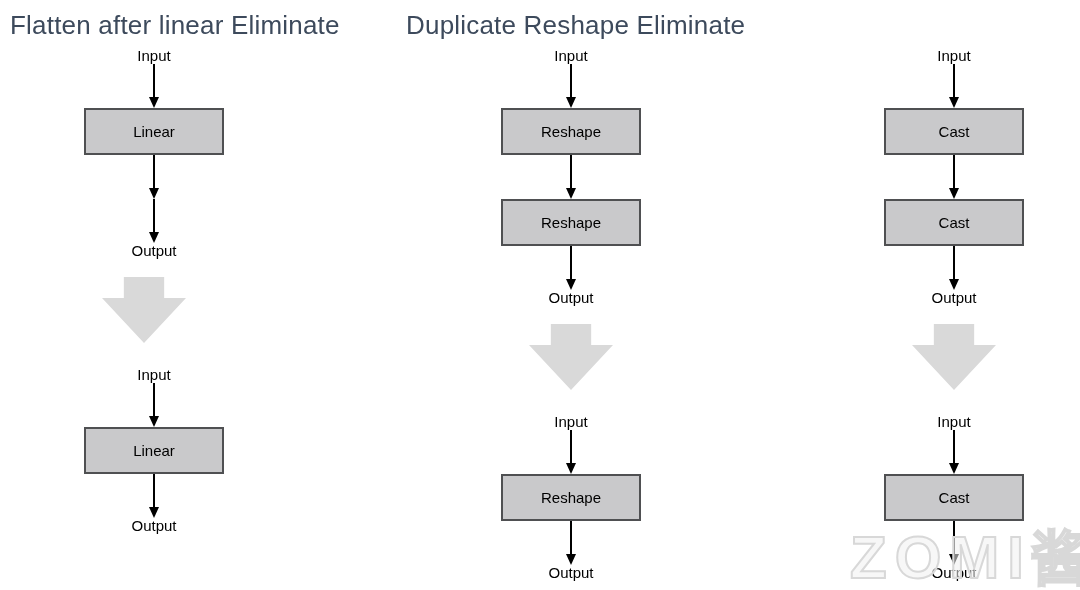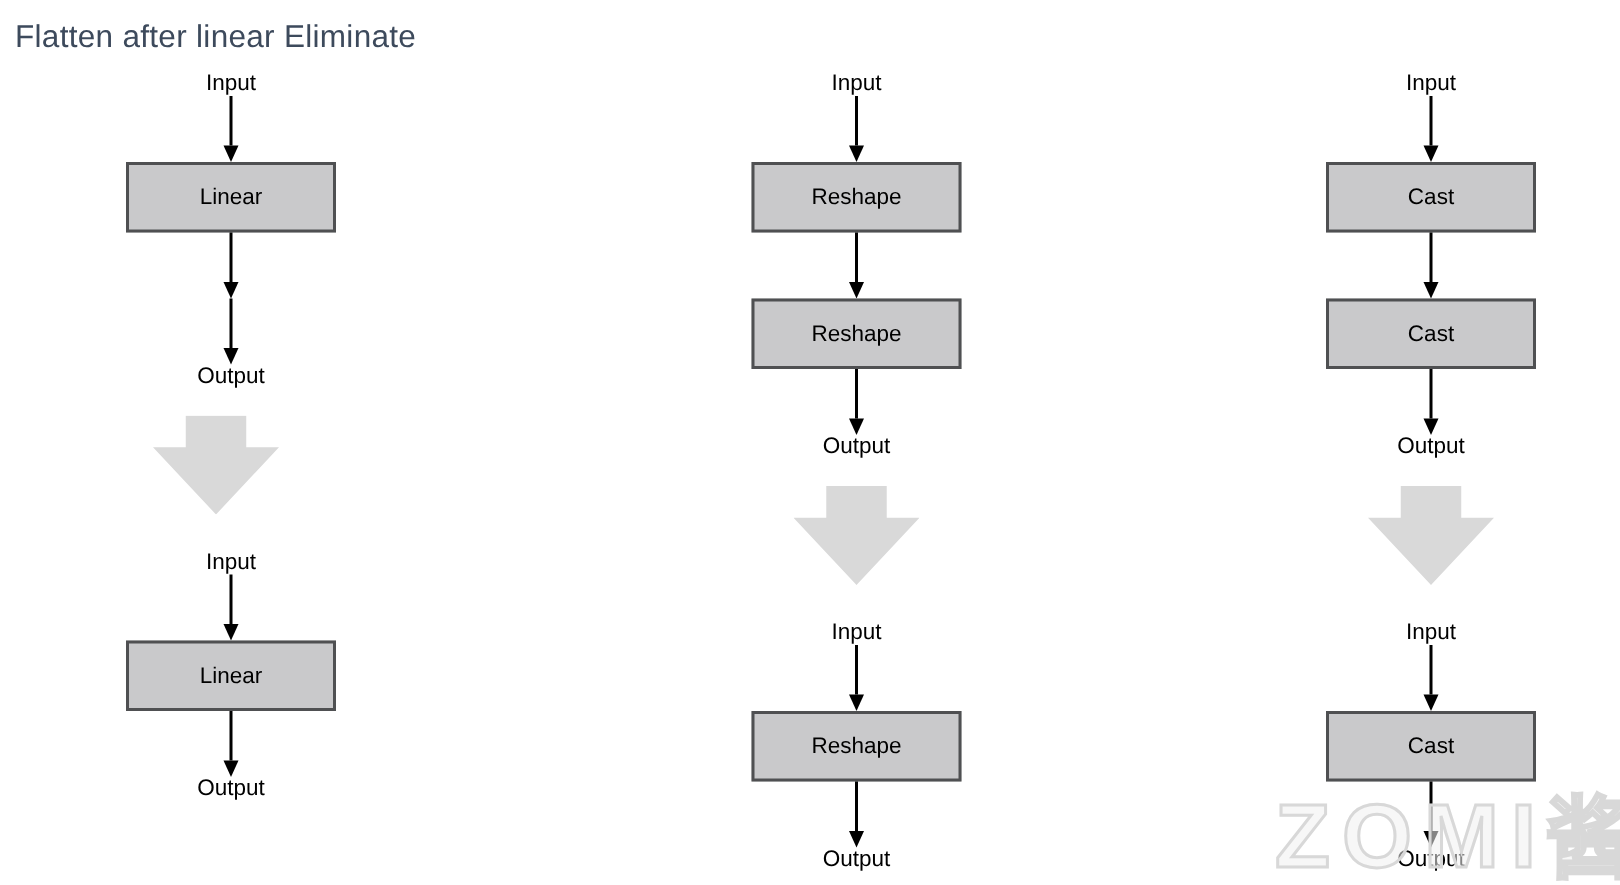--- a/index.html
+++ b/index.html
@@ -17,21 +17,21 @@
   }
   .column {
     position: absolute;
     top: 12px;
     height: 578px;
   }
   #col-0 { left: 10px;  width: 310px; }
   #col-1 { left: 406px; width: 310px; }
   #col-2 { left: 813px; width: 267px; }
   .col-title {
-    font-size: 21px;
+    font-size: 26px;
     line-height: 26px;
     color: var(--title_text, #3d4a5c);
     letter-spacing: 0.2px;
     white-space: nowrap;
   }
   .flow {
     position: absolute;
     top: 36px;
     width: 160px;
     display: flex;
@@ -134,20 +134,21 @@
       <div class="node">Linear</div>
       <div class="arrow">
           <div class="line"></div>
           <div class="head"></div>
         </div>
       <div class="io-label">Output</div>
     </div>
   </div>
 
   <div class="column" id="col-1">
+    <div class="col-title">Duplicate Reshape Eliminate</div>
     <div class="flow">
       <div class="io-label">Input</div>
       <div class="arrow">
           <div class="line"></div>
           <div class="head"></div>
         </div>
       <div class="node">Reshape</div>
       <div class="arrow">
           <div class="line"></div>
           <div class="head"></div>

